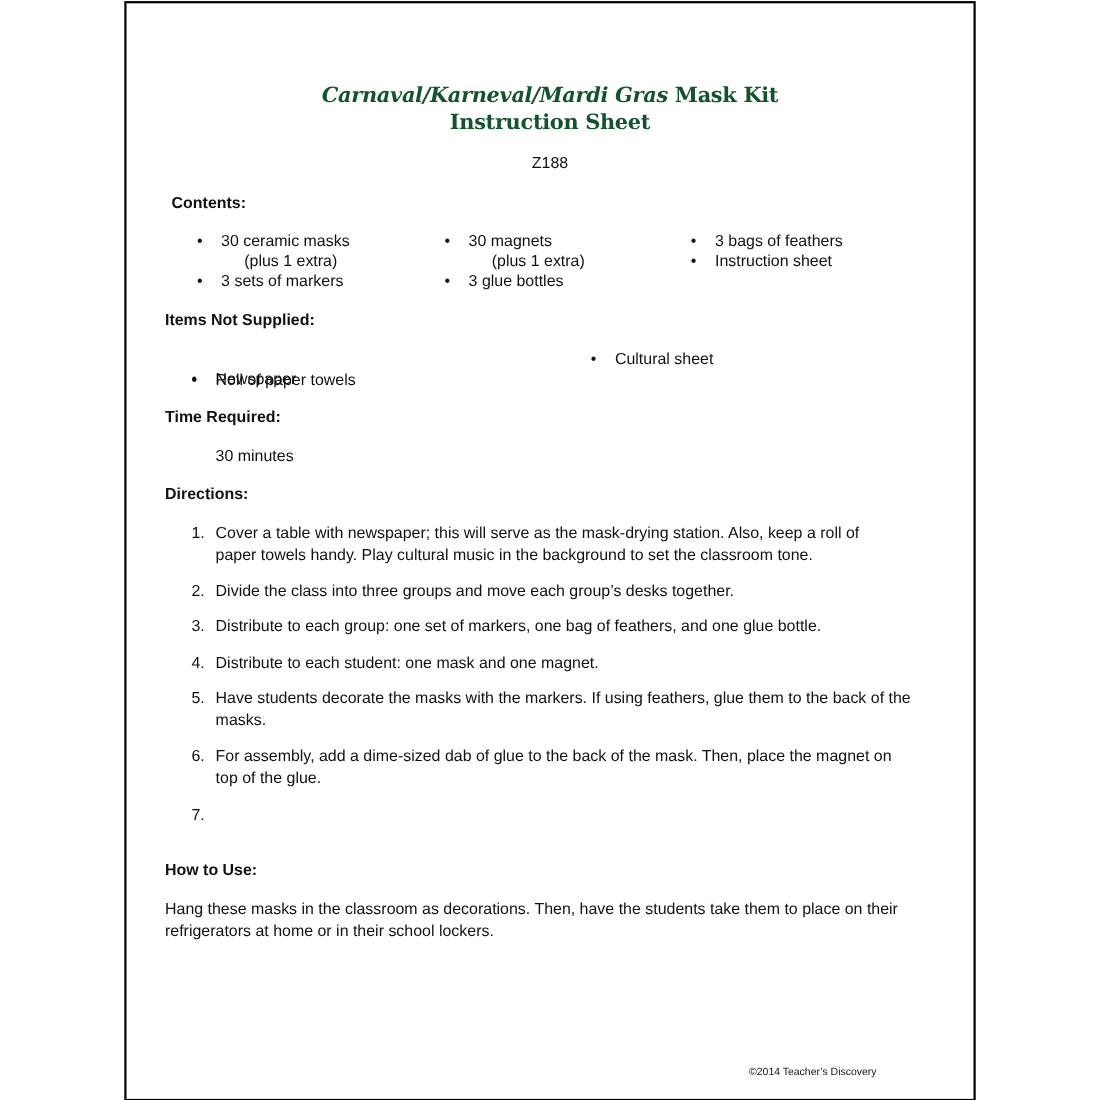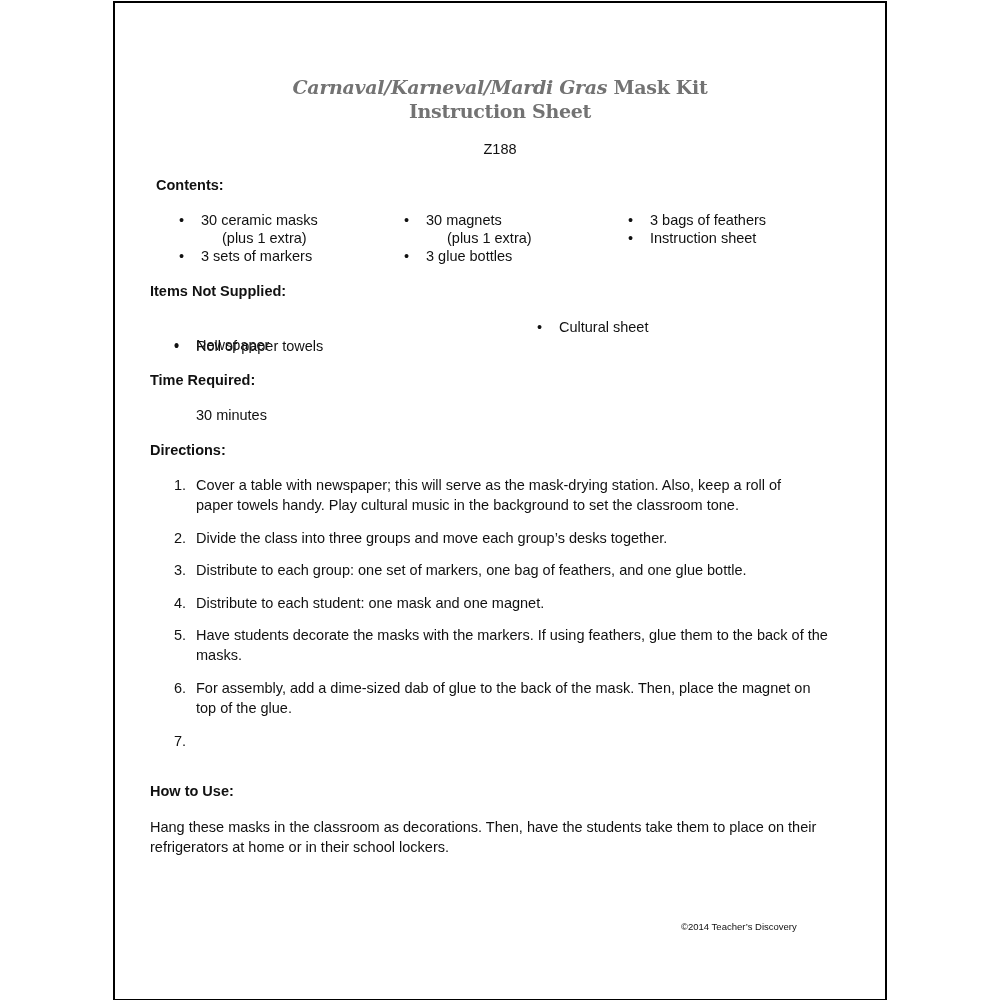--- a/index.html
+++ b/index.html
@@ -5,30 +5,30 @@
   html, body { margin: 0; padding: 0; background: #ffffff; }
   body { width: 1000px; height: 1000px; position: relative; overflow: hidden; }
   .page {
     position: absolute; left: 113px; top: 1px; width: 770px; height: 996px;
     border: 2px solid #000; background: #fff;
     font-family: "Liberation Sans", sans-serif; color: #111; font-size: 14.5px;
   }
   .abs { position: absolute; white-space: nowrap; }
   .title {
     left: 0; width: 770px; text-align: center;
-    font-family: "DejaVu Serif", serif; font-weight: bold; font-size: 19px; color: #737373;
+    font-family: "DejaVu Serif", serif; font-weight: bold; font-size: 19px; color: #14532d;
     letter-spacing: -0.3px;
   }
   .title i { font-style: italic; }
   .code { left: 0; width: 770px; text-align: center; font-weight: normal; font-size: 14.5px; }
   .heading { font-weight: bold; font-size: 14.5px; }
   .bullet::before { content: "\2022"; position: absolute; left: -22px; }
   .num { position: absolute; left: -22px; }
   .para { white-space: normal; line-height: 20px; }
-  .footer { font-size: 9.5px; }
+  .footer { font-size: 9.5px; margin-top: 48px; }
 </style>
 </head>
 <body>
 
 <div class="page">
 
   <div class="abs title" style="top:73px;"><i>Carnaval/Karneval/Mardi Gras</i><span> Mask Kit</span></div>
   <div class="abs title" style="top:97px;">Instruction Sheet</div>
 
   <div class="abs code" style="top:138px;">Z188</div>

